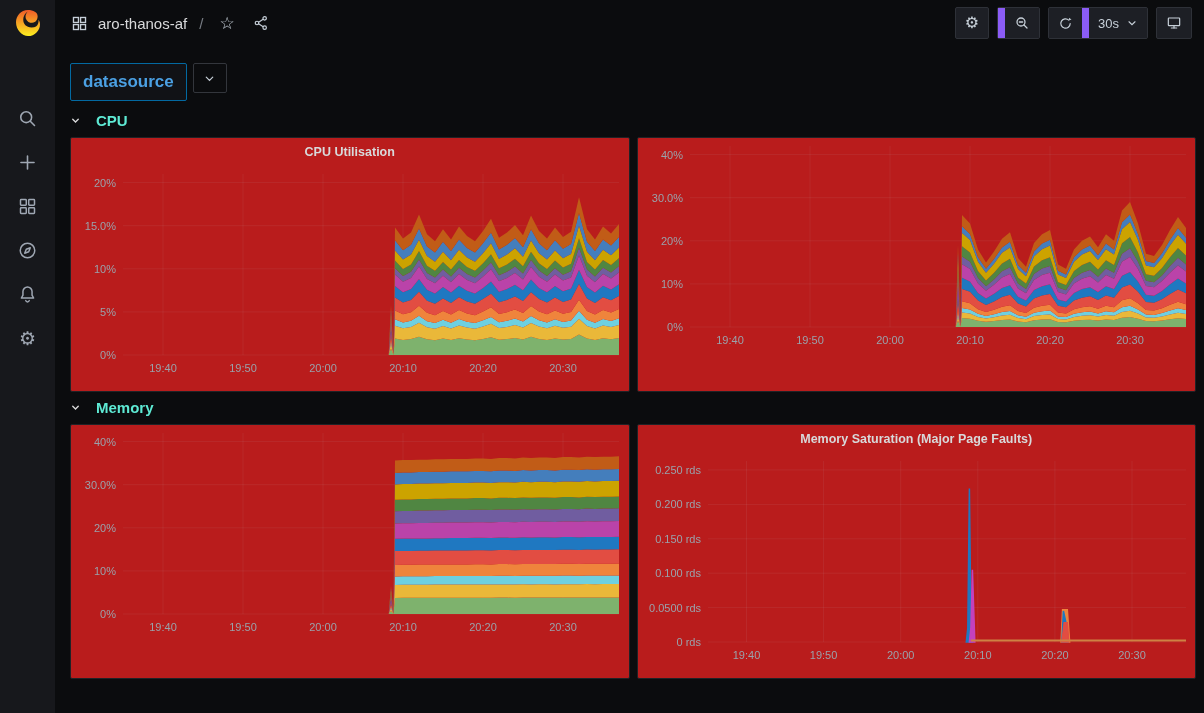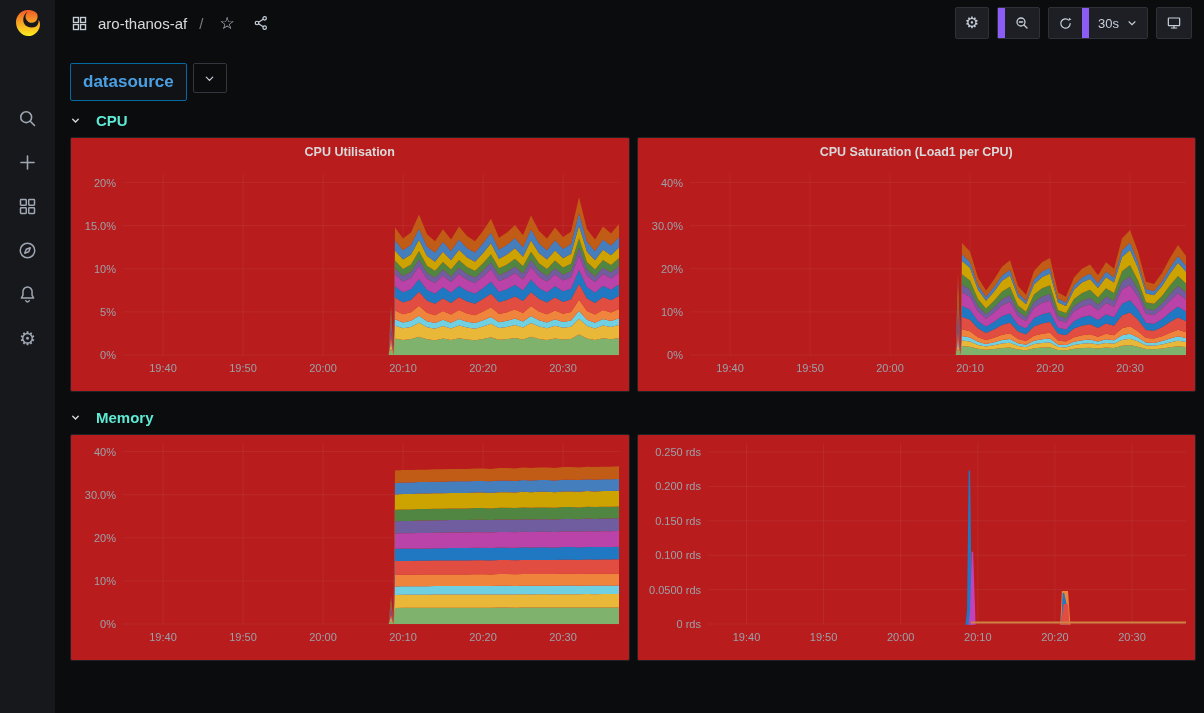--- a/index.html
+++ b/index.html
@@ -239,21 +239,20 @@
               <path d="M317.6 189.0 L320.0 162.0 L322.4 187.6 L324.0 120.1 L332.0 126.2 L340.0 122.9 L348.0 113.1 L356.0 123.8 L364.0 127.6 L372.0 121.0 L380.0 126.6 L388.0 119.7 L396.0 124.8 L404.0 127.6 L412.0 122.0 L420.0 115.5 L428.0 125.7 L436.0 122.9 L444.0 118.7 L452.0 124.3 L460.0 113.6 L468.0 122.0 L476.0 126.2 L484.0 120.1 L492.0 125.2 L500.0 122.4 L508.0 103.8 L516.0 121.0 L524.0 126.6 L532.0 119.7 L540.0 123.4 L548.0 118.3 L548.0 130.0 L540.0 134.3 L532.0 131.2 L524.0 137.0 L516.0 132.4 L508.0 118.0 L500.0 133.5 L492.0 135.9 L484.0 131.6 L476.0 136.6 L468.0 133.1 L460.0 126.2 L452.0 135.1 L444.0 130.4 L436.0 133.9 L428.0 136.3 L420.0 127.7 L412.0 133.1 L404.0 137.8 L396.0 135.5 L388.0 131.2 L380.0 137.0 L372.0 132.4 L364.0 137.8 L356.0 134.7 L348.0 125.8 L340.0 133.9 L332.0 136.6 L324.0 131.6 L322.4 187.8 L320.0 166.5 L317.6 189.0 Z" fill="#1F78C1"></path>
               <path d="M317.6 189.0 L320.0 157.5 L322.4 187.4 L324.0 108.6 L332.0 115.7 L340.0 111.9 L348.0 100.5 L356.0 113.0 L364.0 117.3 L372.0 109.7 L380.0 116.2 L388.0 108.1 L396.0 114.1 L404.0 117.3 L412.0 110.8 L420.0 103.2 L428.0 115.2 L436.0 111.9 L444.0 107.0 L452.0 113.5 L460.0 101.0 L468.0 110.8 L476.0 115.7 L484.0 108.6 L492.0 114.6 L500.0 111.4 L508.0 89.6 L516.0 109.7 L524.0 116.2 L532.0 108.1 L540.0 112.4 L548.0 106.5 L548.0 118.3 L540.0 123.4 L532.0 119.7 L524.0 126.6 L516.0 121.0 L508.0 103.8 L500.0 122.4 L492.0 125.2 L484.0 120.1 L476.0 126.2 L468.0 122.0 L460.0 113.6 L452.0 124.3 L444.0 118.7 L436.0 122.9 L428.0 125.7 L420.0 115.5 L412.0 122.0 L404.0 127.6 L396.0 124.8 L388.0 119.7 L380.0 126.6 L372.0 121.0 L364.0 127.6 L356.0 123.8 L348.0 113.1 L340.0 122.9 L332.0 126.2 L324.0 120.1 L322.4 187.6 L320.0 162.0 L317.6 189.0 Z" fill="#BA43A9"></path>
               <path d="M317.6 189.0 L320.0 155.0 L322.4 187.2 L324.0 102.3 L332.0 109.9 L340.0 105.8 L348.0 93.5 L356.0 106.9 L364.0 111.6 L372.0 103.4 L380.0 110.5 L388.0 101.7 L396.0 108.1 L404.0 111.6 L412.0 104.6 L420.0 96.4 L428.0 109.3 L436.0 105.8 L444.0 100.5 L452.0 107.5 L460.0 94.1 L468.0 104.6 L476.0 109.9 L484.0 102.3 L492.0 108.7 L500.0 105.2 L508.0 81.7 L516.0 103.4 L524.0 110.5 L532.0 101.7 L540.0 106.4 L548.0 99.9 L548.0 106.5 L540.0 112.4 L532.0 108.1 L524.0 116.2 L516.0 109.7 L508.0 89.6 L500.0 111.4 L492.0 114.6 L484.0 108.6 L476.0 115.7 L468.0 110.8 L460.0 101.0 L452.0 113.5 L444.0 107.0 L436.0 111.9 L428.0 115.2 L420.0 103.2 L412.0 110.8 L404.0 117.3 L396.0 114.1 L388.0 108.1 L380.0 116.2 L372.0 109.7 L364.0 117.3 L356.0 113.0 L348.0 100.5 L340.0 111.9 L332.0 115.7 L324.0 108.6 L322.4 187.4 L320.0 157.5 L317.6 189.0 Z" fill="#705DA0"></path>
               <path d="M317.6 189.0 L320.0 152.0 L322.4 187.1 L324.0 94.6 L332.0 102.9 L340.0 98.4 L348.0 85.0 L356.0 99.7 L364.0 104.8 L372.0 95.9 L380.0 103.5 L388.0 94.0 L396.0 101.0 L404.0 104.8 L412.0 97.2 L420.0 88.2 L428.0 102.3 L436.0 98.4 L444.0 92.7 L452.0 100.3 L460.0 85.7 L468.0 97.2 L476.0 102.9 L484.0 94.6 L492.0 101.6 L500.0 97.8 L508.0 72.3 L516.0 95.9 L524.0 103.5 L532.0 94.0 L540.0 99.1 L548.0 92.1 L548.0 99.9 L540.0 106.4 L532.0 101.7 L524.0 110.5 L516.0 103.4 L508.0 81.7 L500.0 105.2 L492.0 108.7 L484.0 102.3 L476.0 109.9 L468.0 104.6 L460.0 94.1 L452.0 107.5 L444.0 100.5 L436.0 105.8 L428.0 109.3 L420.0 96.4 L412.0 104.6 L404.0 111.6 L396.0 108.1 L388.0 101.7 L380.0 110.5 L372.0 103.4 L364.0 111.6 L356.0 106.9 L348.0 93.5 L340.0 105.8 L332.0 109.9 L324.0 102.3 L322.4 187.2 L320.0 155.0 L317.6 189.0 Z" fill="#508642"></path>
               <path d="M317.6 189.0 L320.0 148.0 L322.4 186.9 L324.0 84.4 L332.0 93.6 L340.0 88.6 L348.0 73.8 L356.0 90.1 L364.0 95.7 L372.0 85.8 L380.0 94.3 L388.0 83.7 L396.0 91.5 L404.0 95.7 L412.0 87.2 L420.0 77.3 L428.0 92.9 L436.0 88.6 L444.0 82.3 L452.0 90.8 L460.0 74.5 L468.0 87.2 L476.0 93.6 L484.0 84.4 L492.0 92.2 L500.0 87.9 L508.0 59.7 L516.0 85.8 L524.0 94.3 L532.0 83.7 L540.0 89.3 L548.0 81.6 L548.0 92.1 L540.0 99.1 L532.0 94.0 L524.0 103.5 L516.0 95.9 L508.0 72.3 L500.0 97.8 L492.0 101.6 L484.0 94.6 L476.0 102.9 L468.0 97.2 L460.0 85.7 L452.0 100.3 L444.0 92.7 L436.0 98.4 L428.0 102.3 L420.0 88.2 L412.0 97.2 L404.0 104.8 L396.0 101.0 L388.0 94.0 L380.0 103.5 L372.0 95.9 L364.0 104.8 L356.0 99.7 L348.0 85.0 L340.0 98.4 L332.0 102.9 L324.0 94.6 L322.4 187.1 L320.0 152.0 L317.6 189.0 Z" fill="#CCA300"></path>
               <path d="M317.6 189.0 L320.0 144.0 L322.4 186.7 L324.0 74.2 L332.0 84.3 L340.0 78.8 L348.0 62.6 L356.0 80.4 L364.0 86.6 L372.0 75.7 L380.0 85.1 L388.0 73.4 L396.0 82.0 L404.0 86.6 L412.0 77.3 L420.0 66.4 L428.0 83.5 L436.0 78.8 L444.0 71.9 L452.0 81.2 L460.0 63.3 L468.0 77.3 L476.0 84.3 L484.0 74.2 L492.0 82.7 L500.0 78.1 L508.0 47.0 L516.0 75.7 L524.0 85.1 L532.0 73.4 L540.0 79.6 L548.0 71.1 L548.0 81.6 L540.0 89.3 L532.0 83.7 L524.0 94.3 L516.0 85.8 L508.0 59.7 L500.0 87.9 L492.0 92.2 L484.0 84.4 L476.0 93.6 L468.0 87.2 L460.0 74.5 L452.0 90.8 L444.0 82.3 L436.0 88.6 L428.0 92.9 L420.0 77.3 L412.0 87.2 L404.0 95.7 L396.0 91.5 L388.0 83.7 L380.0 94.3 L372.0 85.8 L364.0 95.7 L356.0 90.1 L348.0 73.8 L340.0 88.6 L332.0 93.6 L324.0 84.4 L322.4 186.9 L320.0 148.0 L317.6 189.0 Z" fill="#447EBC"></path>
               <path d="M317.6 189.0 L320.0 139.0 L322.4 186.4 L324.0 61.4 L332.0 72.6 L340.0 66.6 L348.0 48.5 L356.0 68.3 L364.0 75.2 L372.0 63.2 L380.0 73.5 L388.0 60.6 L396.0 70.1 L404.0 75.2 L412.0 64.9 L420.0 52.8 L428.0 71.8 L436.0 66.6 L444.0 58.9 L452.0 69.2 L460.0 49.4 L468.0 64.9 L476.0 72.6 L484.0 61.4 L492.0 70.9 L500.0 65.7 L508.0 31.3 L516.0 63.2 L524.0 73.5 L532.0 60.6 L540.0 67.5 L548.0 58.0 L548.0 71.1 L540.0 79.6 L532.0 73.4 L524.0 85.1 L516.0 75.7 L508.0 47.0 L500.0 78.1 L492.0 82.7 L484.0 74.2 L476.0 84.3 L468.0 77.3 L460.0 63.3 L452.0 81.2 L444.0 71.9 L436.0 78.8 L428.0 83.5 L420.0 66.4 L412.0 77.3 L404.0 86.6 L396.0 82.0 L388.0 73.4 L380.0 85.1 L372.0 75.7 L364.0 86.6 L356.0 80.4 L348.0 62.6 L340.0 78.8 L332.0 84.3 L324.0 74.2 L322.4 186.7 L320.0 144.0 L317.6 189.0 Z" fill="#C15C17"></path>
             </svg></div>
       </div>
       <div class="panel">
-        <div class="panel-title">CPU Saturation (Load1 per CPU)</div>
         <div class="chart"><svg width="558" height="225">
               <line x1="52" y1="189.0" x2="548" y2="189.0" stroke="rgba(204,204,220,0.08)"></line>
               <text class="tick" x="45" y="193" text-anchor="end">0%</text>
               <line x1="52" y1="145.9" x2="548" y2="145.9" stroke="rgba(204,204,220,0.08)"></line>
               <text class="tick" x="45" y="149.9" text-anchor="end">10%</text>
               <line x1="52" y1="102.8" x2="548" y2="102.8" stroke="rgba(204,204,220,0.08)"></line>
               <text class="tick" x="45" y="106.8" text-anchor="end">20%</text>
               <line x1="52" y1="59.7" x2="548" y2="59.7" stroke="rgba(204,204,220,0.08)"></line>
               <text class="tick" x="45" y="63.7" text-anchor="end">30.0%</text>
               <line x1="52" y1="16.6" x2="548" y2="16.6" stroke="rgba(204,204,220,0.08)"></line>
@@ -279,21 +278,21 @@
               <path d="M317.6 189.0 L320.0 143.1 L322.4 186.6 L324.0 126.3 L332.0 131.1 L340.0 145.6 L348.0 152.8 L356.0 146.8 L364.0 139.5 L372.0 135.9 L380.0 150.4 L388.0 155.2 L396.0 141.9 L404.0 137.1 L412.0 134.7 L420.0 154.0 L428.0 156.4 L436.0 145.6 L444.0 140.7 L452.0 138.3 L460.0 144.4 L468.0 137.1 L476.0 140.7 L484.0 123.8 L492.0 119.0 L500.0 131.1 L508.0 148.0 L516.0 149.2 L524.0 143.1 L532.0 134.7 L540.0 127.5 L548.0 133.5 L548.0 145.4 L540.0 140.6 L532.0 146.3 L524.0 153.0 L516.0 157.7 L508.0 156.8 L500.0 143.5 L492.0 134.0 L484.0 137.8 L476.0 151.1 L468.0 148.2 L460.0 153.9 L452.0 149.2 L444.0 151.1 L436.0 154.9 L428.0 163.4 L420.0 161.5 L412.0 146.3 L404.0 148.2 L396.0 152.0 L388.0 162.5 L380.0 158.7 L372.0 147.3 L364.0 150.1 L356.0 155.8 L348.0 160.6 L340.0 154.9 L332.0 143.5 L324.0 139.7 L322.4 187.1 L320.0 153.0 L317.6 189.0 Z" fill="#BA43A9"></path>
               <path d="M317.6 189.0 L320.0 137.4 L322.4 186.3 L324.0 118.4 L332.0 123.8 L340.0 140.1 L348.0 148.3 L356.0 141.5 L364.0 133.3 L372.0 129.3 L380.0 145.6 L388.0 151.0 L396.0 136.1 L404.0 130.6 L412.0 127.9 L420.0 149.6 L428.0 152.3 L436.0 140.1 L444.0 134.7 L452.0 132.0 L460.0 138.8 L468.0 130.6 L476.0 134.7 L484.0 115.7 L492.0 110.3 L500.0 123.8 L508.0 142.8 L516.0 144.2 L524.0 137.4 L532.0 127.9 L540.0 119.8 L548.0 126.6 L548.0 133.5 L540.0 127.5 L532.0 134.7 L524.0 143.1 L516.0 149.2 L508.0 148.0 L500.0 131.1 L492.0 119.0 L484.0 123.8 L476.0 140.7 L468.0 137.1 L460.0 144.4 L452.0 138.3 L444.0 140.7 L436.0 145.6 L428.0 156.4 L420.0 154.0 L412.0 134.7 L404.0 137.1 L396.0 141.9 L388.0 155.2 L380.0 150.4 L372.0 135.9 L364.0 139.5 L356.0 146.8 L348.0 152.8 L340.0 145.6 L332.0 131.1 L324.0 126.3 L322.4 186.6 L320.0 143.1 L317.6 189.0 Z" fill="#705DA0"></path>
               <path d="M317.6 189.0 L320.0 130.0 L322.4 185.9 L324.0 108.3 L332.0 114.5 L340.0 133.1 L348.0 142.5 L356.0 134.7 L364.0 125.4 L372.0 120.7 L380.0 139.4 L388.0 145.6 L396.0 128.5 L404.0 122.3 L412.0 119.2 L420.0 144.0 L428.0 147.1 L436.0 133.1 L444.0 126.9 L452.0 123.8 L460.0 131.6 L468.0 122.3 L476.0 126.9 L484.0 105.2 L492.0 99.0 L500.0 114.5 L508.0 136.3 L516.0 137.8 L524.0 130.0 L532.0 119.2 L540.0 109.9 L548.0 117.6 L548.0 126.6 L540.0 119.8 L532.0 127.9 L524.0 137.4 L516.0 144.2 L508.0 142.8 L500.0 123.8 L492.0 110.3 L484.0 115.7 L476.0 134.7 L468.0 130.6 L460.0 138.8 L452.0 132.0 L444.0 134.7 L436.0 140.1 L428.0 152.3 L420.0 149.6 L412.0 127.9 L404.0 130.6 L396.0 136.1 L388.0 151.0 L380.0 145.6 L372.0 129.3 L364.0 133.3 L356.0 141.5 L348.0 148.3 L340.0 140.1 L332.0 123.8 L324.0 118.4 L322.4 186.3 L320.0 137.4 L317.6 189.0 Z" fill="#508642"></path>
               <path d="M317.6 189.0 L320.0 120.2 L322.4 185.4 L324.0 94.9 L332.0 102.1 L340.0 123.8 L348.0 134.7 L356.0 125.7 L364.0 114.8 L372.0 109.4 L380.0 131.1 L388.0 138.3 L396.0 118.4 L404.0 111.2 L412.0 107.6 L420.0 136.5 L428.0 140.1 L436.0 123.8 L444.0 116.6 L452.0 113.0 L460.0 122.0 L468.0 111.2 L476.0 116.6 L484.0 91.3 L492.0 84.0 L500.0 102.1 L508.0 127.5 L516.0 129.3 L524.0 120.2 L532.0 107.6 L540.0 96.7 L548.0 105.7 L548.0 117.6 L540.0 109.9 L532.0 119.2 L524.0 130.0 L516.0 137.8 L508.0 136.3 L500.0 114.5 L492.0 99.0 L484.0 105.2 L476.0 126.9 L468.0 122.3 L460.0 131.6 L452.0 123.8 L444.0 126.9 L436.0 133.1 L428.0 147.1 L420.0 144.0 L412.0 119.2 L404.0 122.3 L396.0 128.5 L388.0 145.6 L380.0 139.4 L372.0 120.7 L364.0 125.4 L356.0 134.7 L348.0 142.5 L340.0 133.1 L332.0 114.5 L324.0 108.3 L322.4 185.9 L320.0 130.0 L317.6 189.0 Z" fill="#CCA300"></path>
               <path d="M317.6 189.0 L320.0 115.3 L322.4 185.1 L324.0 88.2 L332.0 95.9 L340.0 119.2 L348.0 130.8 L356.0 121.1 L364.0 109.5 L372.0 103.7 L380.0 126.9 L388.0 134.7 L396.0 113.4 L404.0 105.6 L412.0 101.7 L420.0 132.8 L428.0 136.6 L436.0 119.2 L444.0 111.4 L452.0 107.5 L460.0 117.2 L468.0 105.6 L476.0 111.4 L484.0 84.3 L492.0 76.5 L500.0 95.9 L508.0 123.1 L516.0 125.0 L524.0 115.3 L532.0 101.7 L540.0 90.1 L548.0 99.8 L548.0 105.7 L540.0 96.7 L532.0 107.6 L524.0 120.2 L516.0 129.3 L508.0 127.5 L500.0 102.1 L492.0 84.0 L484.0 91.3 L476.0 116.6 L468.0 111.2 L460.0 122.0 L452.0 113.0 L444.0 116.6 L436.0 123.8 L428.0 140.1 L420.0 136.5 L412.0 107.6 L404.0 111.2 L396.0 118.4 L388.0 138.3 L380.0 131.1 L372.0 109.4 L364.0 114.8 L356.0 125.7 L348.0 134.7 L340.0 123.8 L332.0 102.1 L324.0 94.9 L322.4 185.4 L320.0 120.2 L317.6 189.0 Z" fill="#447EBC"></path>
               <path d="M317.6 189.0 L320.0 107.1 L322.4 184.7 L324.0 77.0 L332.0 85.6 L340.0 111.4 L348.0 124.4 L356.0 113.6 L364.0 100.7 L372.0 94.2 L380.0 120.0 L388.0 128.7 L396.0 105.0 L404.0 96.3 L412.0 92.0 L420.0 126.5 L428.0 130.8 L436.0 111.4 L444.0 102.8 L452.0 98.5 L460.0 109.3 L468.0 96.3 L476.0 102.8 L484.0 72.6 L492.0 64.0 L500.0 85.6 L508.0 115.7 L516.0 117.9 L524.0 107.1 L532.0 92.0 L540.0 79.1 L548.0 89.9 L548.0 99.8 L540.0 90.1 L532.0 101.7 L524.0 115.3 L516.0 125.0 L508.0 123.1 L500.0 95.9 L492.0 76.5 L484.0 84.3 L476.0 111.4 L468.0 105.6 L460.0 117.2 L452.0 107.5 L444.0 111.4 L436.0 119.2 L428.0 136.6 L420.0 132.8 L412.0 101.7 L404.0 105.6 L396.0 113.4 L388.0 134.7 L380.0 126.9 L372.0 103.7 L364.0 109.5 L356.0 121.1 L348.0 130.8 L340.0 119.2 L332.0 95.9 L324.0 88.2 L322.4 185.1 L320.0 115.3 L317.6 189.0 Z" fill="#C15C17"></path>
             </svg></div>
       </div>
     </div>
 
-    <div class="section-hdr" style="margin-top:17px;">
+    <div class="section-hdr" style="margin-top:7px;">
       <svg width="11" height="11" viewBox="0 0 24 24" fill="none" stroke="#d8d9da" stroke-width="3" stroke-linecap="round">
           <polyline points="6,9.5 12,15.5 18,9.5"></polyline>
         </svg>
       <span>Memory</span>
     </div>
     <div class="row">
       <div class="panel">
         <div class="chart"><svg width="558" height="225">
               <line x1="52" y1="189.0" x2="548" y2="189.0" stroke="rgba(204,204,220,0.08)"></line>
               <text class="tick" x="45" y="193" text-anchor="end">0%</text>
@@ -325,20 +324,21 @@
               <path d="M317.6 189.0 L320.0 175.3 L322.4 187.9 L324.0 113.8 L332.0 113.6 L340.0 113.6 L348.0 113.4 L356.0 113.4 L364.0 113.2 L372.0 113.2 L380.0 113.0 L388.0 113.0 L396.0 113.0 L404.0 112.8 L412.0 112.8 L420.0 113.0 L428.0 112.6 L436.0 112.6 L444.0 112.8 L452.0 112.3 L460.0 112.6 L468.0 112.3 L476.0 112.3 L484.0 112.6 L492.0 112.1 L500.0 112.1 L508.0 112.3 L516.0 111.9 L524.0 112.1 L532.0 111.9 L540.0 111.9 L548.0 111.7 L548.0 124.3 L540.0 124.5 L532.0 124.5 L524.0 124.7 L516.0 124.5 L508.0 124.9 L500.0 124.7 L492.0 124.7 L484.0 125.0 L476.0 124.9 L468.0 124.9 L460.0 125.0 L452.0 124.9 L444.0 125.2 L436.0 125.0 L428.0 125.0 L420.0 125.4 L412.0 125.2 L404.0 125.2 L396.0 125.4 L388.0 125.4 L380.0 125.4 L372.0 125.6 L364.0 125.6 L356.0 125.7 L348.0 125.7 L340.0 125.9 L332.0 125.9 L324.0 126.1 L322.4 188.1 L320.0 177.5 L317.6 189.0 Z" fill="#1F78C1"></path>
               <path d="M317.6 189.0 L320.0 172.5 L322.4 187.7 L324.0 98.5 L332.0 98.2 L340.0 98.2 L348.0 98.0 L356.0 98.0 L364.0 97.7 L372.0 97.7 L380.0 97.5 L388.0 97.5 L396.0 97.5 L404.0 97.2 L412.0 97.2 L420.0 97.5 L428.0 97.0 L436.0 97.0 L444.0 97.2 L452.0 96.7 L460.0 97.0 L468.0 96.7 L476.0 96.7 L484.0 97.0 L492.0 96.4 L500.0 96.4 L508.0 96.7 L516.0 96.2 L524.0 96.4 L532.0 96.2 L540.0 96.2 L548.0 95.9 L548.0 111.7 L540.0 111.9 L532.0 111.9 L524.0 112.1 L516.0 111.9 L508.0 112.3 L500.0 112.1 L492.0 112.1 L484.0 112.6 L476.0 112.3 L468.0 112.3 L460.0 112.6 L452.0 112.3 L444.0 112.8 L436.0 112.6 L428.0 112.6 L420.0 113.0 L412.0 112.8 L404.0 112.8 L396.0 113.0 L388.0 113.0 L380.0 113.0 L372.0 113.2 L364.0 113.2 L356.0 113.4 L348.0 113.4 L340.0 113.6 L332.0 113.6 L324.0 113.8 L322.4 187.9 L320.0 175.3 L317.6 189.0 Z" fill="#BA43A9"></path>
               <path d="M317.6 189.0 L320.0 170.2 L322.4 187.6 L324.0 86.2 L332.0 85.9 L340.0 85.9 L348.0 85.6 L356.0 85.6 L364.0 85.3 L372.0 85.3 L380.0 85.1 L388.0 85.1 L396.0 85.1 L404.0 84.8 L412.0 84.8 L420.0 85.1 L428.0 84.5 L436.0 84.5 L444.0 84.8 L452.0 84.2 L460.0 84.5 L468.0 84.2 L476.0 84.2 L484.0 84.5 L492.0 83.9 L500.0 83.9 L508.0 84.2 L516.0 83.6 L524.0 83.9 L532.0 83.6 L540.0 83.6 L548.0 83.3 L548.0 95.9 L540.0 96.2 L532.0 96.2 L524.0 96.4 L516.0 96.2 L508.0 96.7 L500.0 96.4 L492.0 96.4 L484.0 97.0 L476.0 96.7 L468.0 96.7 L460.0 97.0 L452.0 96.7 L444.0 97.2 L436.0 97.0 L428.0 97.0 L420.0 97.5 L412.0 97.2 L404.0 97.2 L396.0 97.5 L388.0 97.5 L380.0 97.5 L372.0 97.7 L364.0 97.7 L356.0 98.0 L348.0 98.0 L340.0 98.2 L332.0 98.2 L324.0 98.5 L322.4 187.7 L320.0 172.5 L317.6 189.0 Z" fill="#705DA0"></path>
               <path d="M317.6 189.0 L320.0 168.1 L322.4 187.4 L324.0 74.7 L332.0 74.4 L340.0 74.4 L348.0 74.1 L356.0 74.1 L364.0 73.7 L372.0 73.7 L380.0 73.4 L388.0 73.4 L396.0 73.4 L404.0 73.1 L412.0 73.1 L420.0 73.4 L428.0 72.8 L436.0 72.8 L444.0 73.1 L452.0 72.5 L460.0 72.8 L468.0 72.5 L476.0 72.5 L484.0 72.8 L492.0 72.1 L500.0 72.1 L508.0 72.5 L516.0 71.8 L524.0 72.1 L532.0 71.8 L540.0 71.8 L548.0 71.5 L548.0 83.3 L540.0 83.6 L532.0 83.6 L524.0 83.9 L516.0 83.6 L508.0 84.2 L500.0 83.9 L492.0 83.9 L484.0 84.5 L476.0 84.2 L468.0 84.2 L460.0 84.5 L452.0 84.2 L444.0 84.8 L436.0 84.5 L428.0 84.5 L420.0 85.1 L412.0 84.8 L404.0 84.8 L396.0 85.1 L388.0 85.1 L380.0 85.1 L372.0 85.3 L364.0 85.3 L356.0 85.6 L348.0 85.6 L340.0 85.9 L332.0 85.9 L324.0 86.2 L322.4 187.6 L320.0 170.2 L317.6 189.0 Z" fill="#508642"></path>
               <path d="M317.6 189.0 L320.0 165.3 L322.4 187.2 L324.0 59.4 L332.0 59.0 L340.0 59.0 L348.0 58.6 L356.0 58.6 L364.0 58.3 L372.0 58.3 L380.0 57.9 L388.0 57.9 L396.0 57.9 L404.0 57.5 L412.0 57.5 L420.0 57.9 L428.0 57.2 L436.0 57.2 L444.0 57.5 L452.0 56.8 L460.0 57.2 L468.0 56.8 L476.0 56.8 L484.0 57.2 L492.0 56.4 L500.0 56.4 L508.0 56.8 L516.0 56.1 L524.0 56.4 L532.0 56.1 L540.0 56.1 L548.0 55.7 L548.0 71.5 L540.0 71.8 L532.0 71.8 L524.0 72.1 L516.0 71.8 L508.0 72.5 L500.0 72.1 L492.0 72.1 L484.0 72.8 L476.0 72.5 L468.0 72.5 L460.0 72.8 L452.0 72.5 L444.0 73.1 L436.0 72.8 L428.0 72.8 L420.0 73.4 L412.0 73.1 L404.0 73.1 L396.0 73.4 L388.0 73.4 L380.0 73.4 L372.0 73.7 L364.0 73.7 L356.0 74.1 L348.0 74.1 L340.0 74.4 L332.0 74.4 L324.0 74.7 L322.4 187.4 L320.0 168.1 L317.6 189.0 Z" fill="#CCA300"></path>
               <path d="M317.6 189.0 L320.0 163.2 L322.4 187.0 L324.0 47.9 L332.0 47.5 L340.0 47.5 L348.0 47.1 L356.0 47.1 L364.0 46.7 L372.0 46.7 L380.0 46.3 L388.0 46.3 L396.0 46.3 L404.0 45.9 L412.0 45.9 L420.0 46.3 L428.0 45.5 L436.0 45.5 L444.0 45.9 L452.0 45.1 L460.0 45.5 L468.0 45.1 L476.0 45.1 L484.0 45.5 L492.0 44.7 L500.0 44.7 L508.0 45.1 L516.0 44.3 L524.0 44.7 L532.0 44.3 L540.0 44.3 L548.0 43.9 L548.0 55.7 L540.0 56.1 L532.0 56.1 L524.0 56.4 L516.0 56.1 L508.0 56.8 L500.0 56.4 L492.0 56.4 L484.0 57.2 L476.0 56.8 L468.0 56.8 L460.0 57.2 L452.0 56.8 L444.0 57.5 L436.0 57.2 L428.0 57.2 L420.0 57.9 L412.0 57.5 L404.0 57.5 L396.0 57.9 L388.0 57.9 L380.0 57.9 L372.0 58.3 L364.0 58.3 L356.0 58.6 L348.0 58.6 L340.0 59.0 L332.0 59.0 L324.0 59.4 L322.4 187.2 L320.0 165.3 L317.6 189.0 Z" fill="#447EBC"></path>
               <path d="M317.6 189.0 L320.0 161.0 L322.4 186.8 L324.0 35.6 L332.0 35.1 L340.0 35.1 L348.0 34.7 L356.0 34.7 L364.0 34.3 L372.0 34.3 L380.0 33.9 L388.0 33.9 L396.0 33.9 L404.0 33.4 L412.0 33.4 L420.0 33.9 L428.0 33.0 L436.0 33.0 L444.0 33.4 L452.0 32.6 L460.0 33.0 L468.0 32.6 L476.0 32.6 L484.0 33.0 L492.0 32.1 L500.0 32.1 L508.0 32.6 L516.0 31.7 L524.0 32.1 L532.0 31.7 L540.0 31.7 L548.0 31.3 L548.0 43.9 L540.0 44.3 L532.0 44.3 L524.0 44.7 L516.0 44.3 L508.0 45.1 L500.0 44.7 L492.0 44.7 L484.0 45.5 L476.0 45.1 L468.0 45.1 L460.0 45.5 L452.0 45.1 L444.0 45.9 L436.0 45.5 L428.0 45.5 L420.0 46.3 L412.0 45.9 L404.0 45.9 L396.0 46.3 L388.0 46.3 L380.0 46.3 L372.0 46.7 L364.0 46.7 L356.0 47.1 L348.0 47.1 L340.0 47.5 L332.0 47.5 L324.0 47.9 L322.4 187.0 L320.0 163.2 L317.6 189.0 Z" fill="#C15C17"></path>
             </svg></div>
       </div>
       <div class="panel">
+        <div class="panel-title">Memory Saturation (Major Page Faults)</div>
         <div class="chart"><svg width="558" height="225">
               <line x1="70" y1="189.0" x2="548" y2="189.0" stroke="rgba(204,204,220,0.08)"></line>
               <text class="tick" x="63" y="193" text-anchor="end">0 rds</text>
               <line x1="70" y1="154.6" x2="548" y2="154.6" stroke="rgba(204,204,220,0.08)"></line>
               <text class="tick" x="63" y="158.6" text-anchor="end">0.0500 rds</text>
               <line x1="70" y1="120.2" x2="548" y2="120.2" stroke="rgba(204,204,220,0.08)"></line>
               <text class="tick" x="63" y="124.2" text-anchor="end">0.100 rds</text>
               <line x1="70" y1="85.8" x2="548" y2="85.8" stroke="rgba(204,204,220,0.08)"></line>
               <text class="tick" x="63" y="89.8" text-anchor="end">0.150 rds</text>
               <line x1="70" y1="51.4" x2="548" y2="51.4" stroke="rgba(204,204,220,0.08)"></line>

